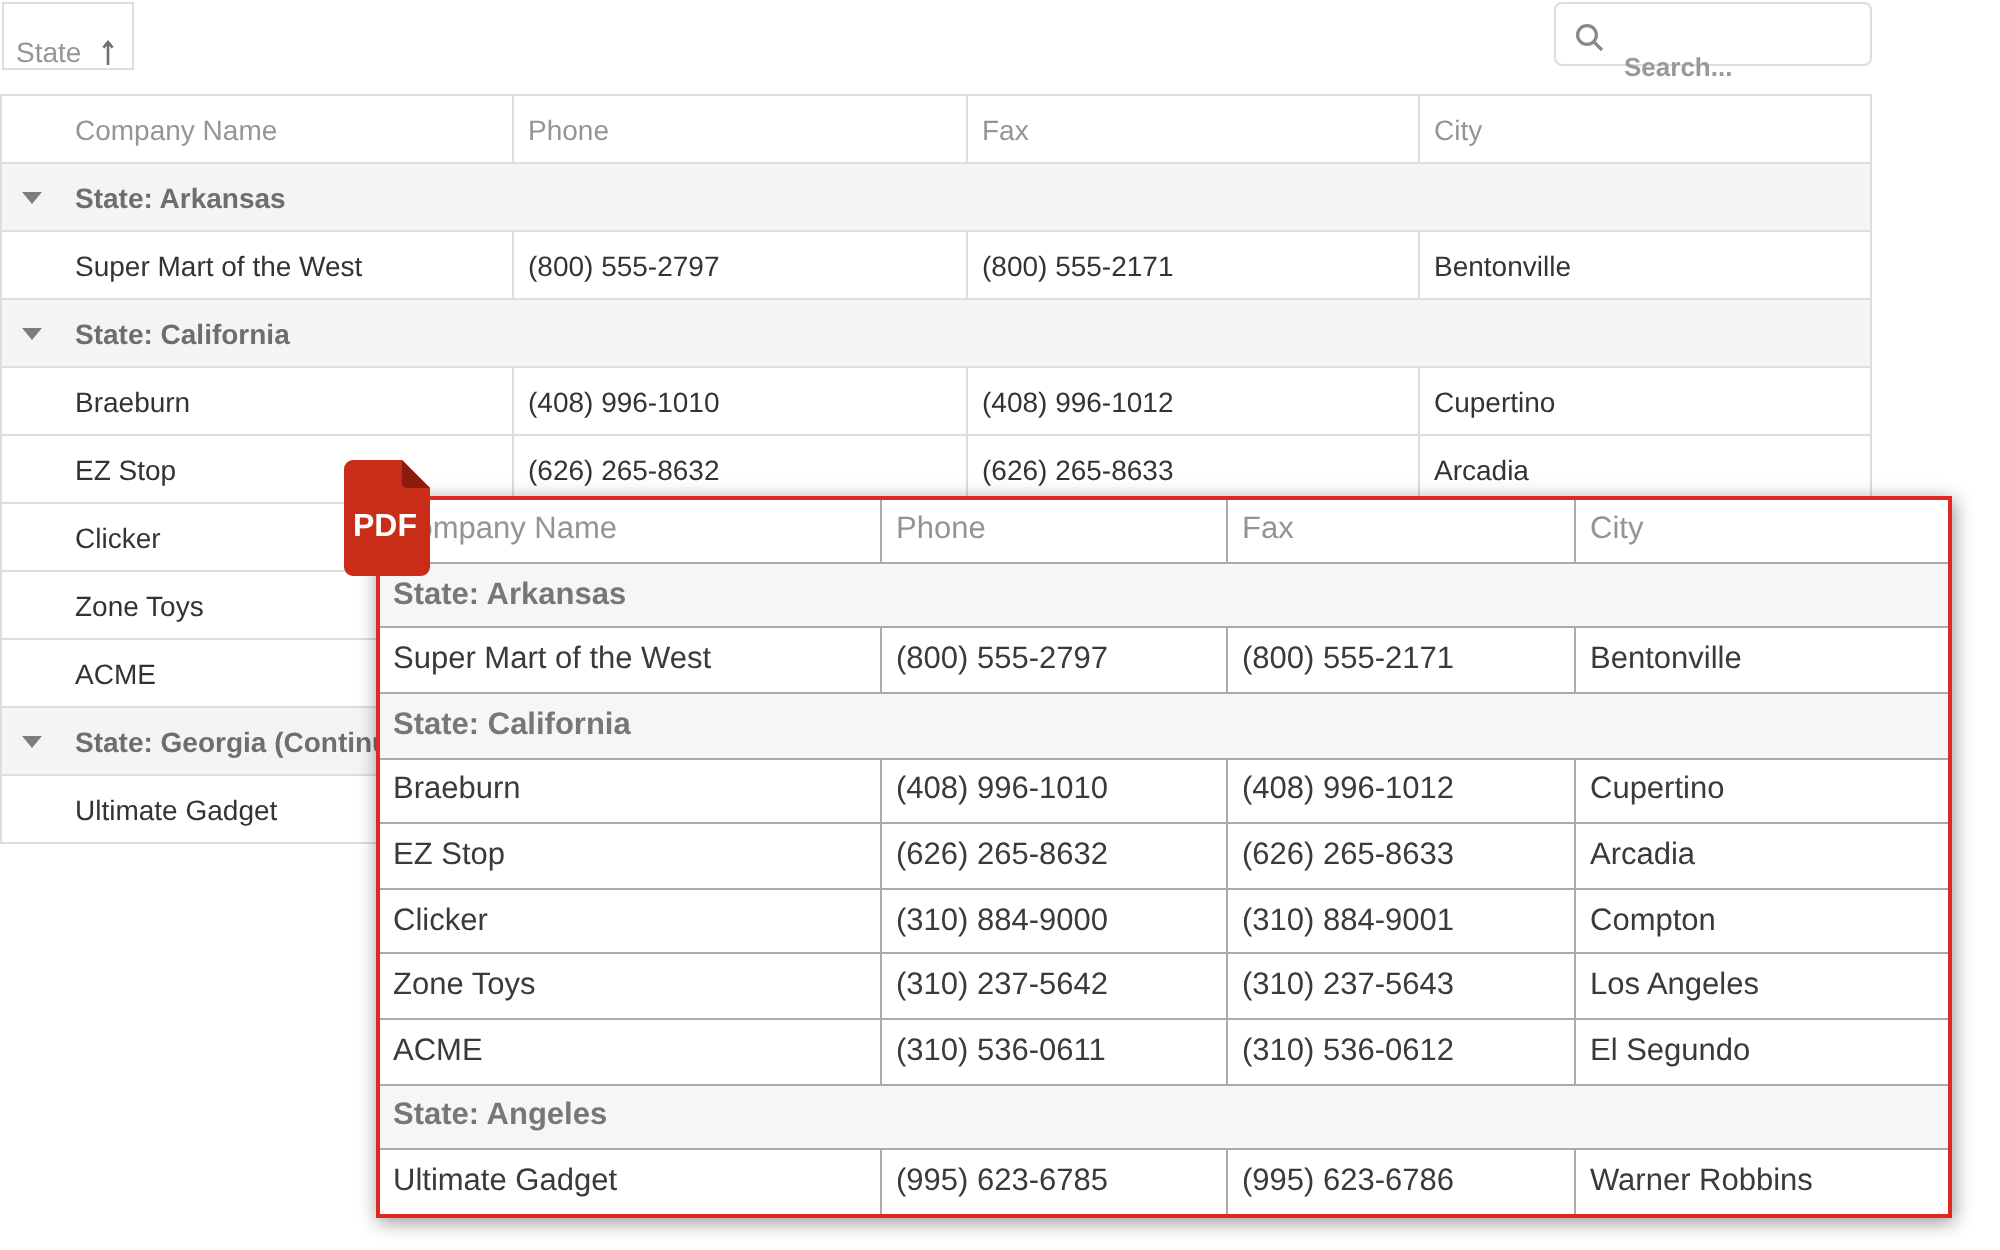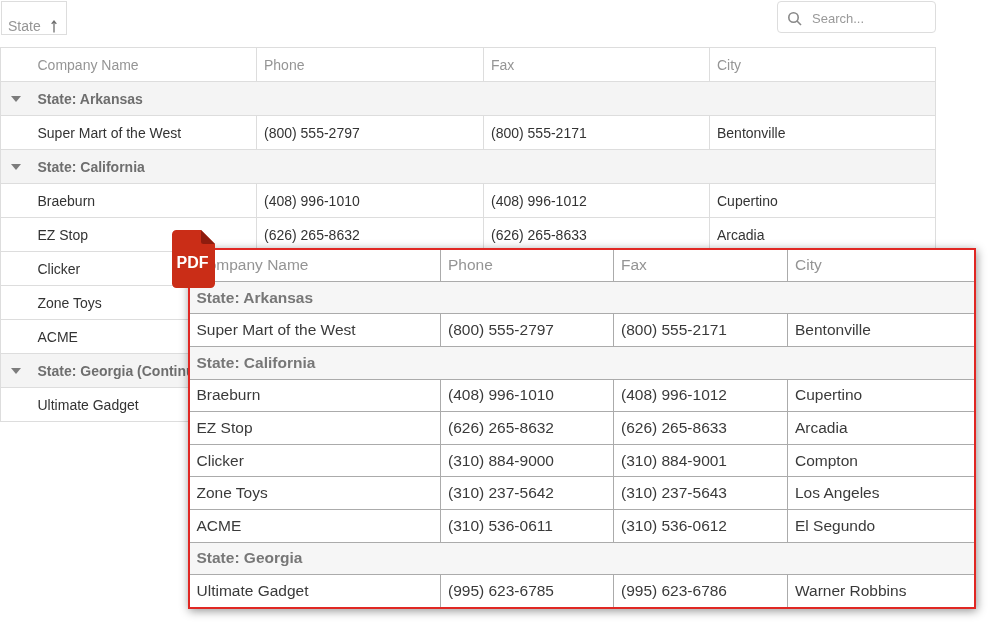--- a/index.html
+++ b/index.html
@@ -5,21 +5,21 @@
   html,body{margin:0;padding:0;}
   body{width:1000px;height:625px;position:relative;background:#fff;
        font-family:"Liberation Sans",sans-serif;overflow:hidden;}
   
   .chip{position:absolute;left:1px;top:1px;width:66px;height:34px;box-sizing:border-box;
         border:1px solid #ddd;background:#fff;display:flex;align-items:flex-end;}
   .chip .txt{color:#959595;font-size:14px;margin-left:6px;}
   .chip svg{margin-left:7px;}
   .searchbox{position:absolute;left:777px;top:1px;width:157px;height:30px;
         border:1px solid #ddd;border-radius:4px;background:#fff;}
-  .searchbox .ph{position:absolute;left:34px;top:9px;font-size:13px;color:#999;}
+  .searchbox .ph{position:absolute;left:34px;top:24px;font-size:13px;color:#999;font-weight:bold;}
   .searchbox svg{position:absolute;left:9px;top:9px;}
   
   table.grid{position:absolute;left:0;top:47px;border-collapse:collapse;
         table-layout:fixed;width:936px;font-size:14px;color:#333;}
   table.grid td{padding:0 0 0 7px;height:33px;overflow:hidden;white-space:nowrap;
         border-bottom:1px solid #ddd;}
   table.grid tr.hdr td{color:#959595;border-top:1px solid #ddd;}
   table.grid td.vl{border-left:1px solid #ddd;}
   table.grid td.first{border-left:1px solid #ddd;}
   table.grid td.last{border-right:1px solid #ddd;}
@@ -195,21 +195,21 @@
           <td class="vl">(310) 237-5643</td>
           <td class="vl">Los Angeles</td>
         </tr>
 <tr>
           <td>ACME</td>
           <td class="vl">(310) 536-0611</td>
           <td class="vl">(310) 536-0612</td>
           <td class="vl">El Segundo</td>
         </tr>
 <tr class="grp">
-          <td colspan="4">State: Georgia</td>
+          <td colspan="4">State: Angeles</td>
         </tr>
 <tr>
           <td>Ultimate Gadget</td>
           <td class="vl">(995) 623-6785</td>
           <td class="vl">(995) 623-6786</td>
           <td class="vl">Warner Robbins</td>
         </tr>
 </tbody>
     </table>
 </div>

